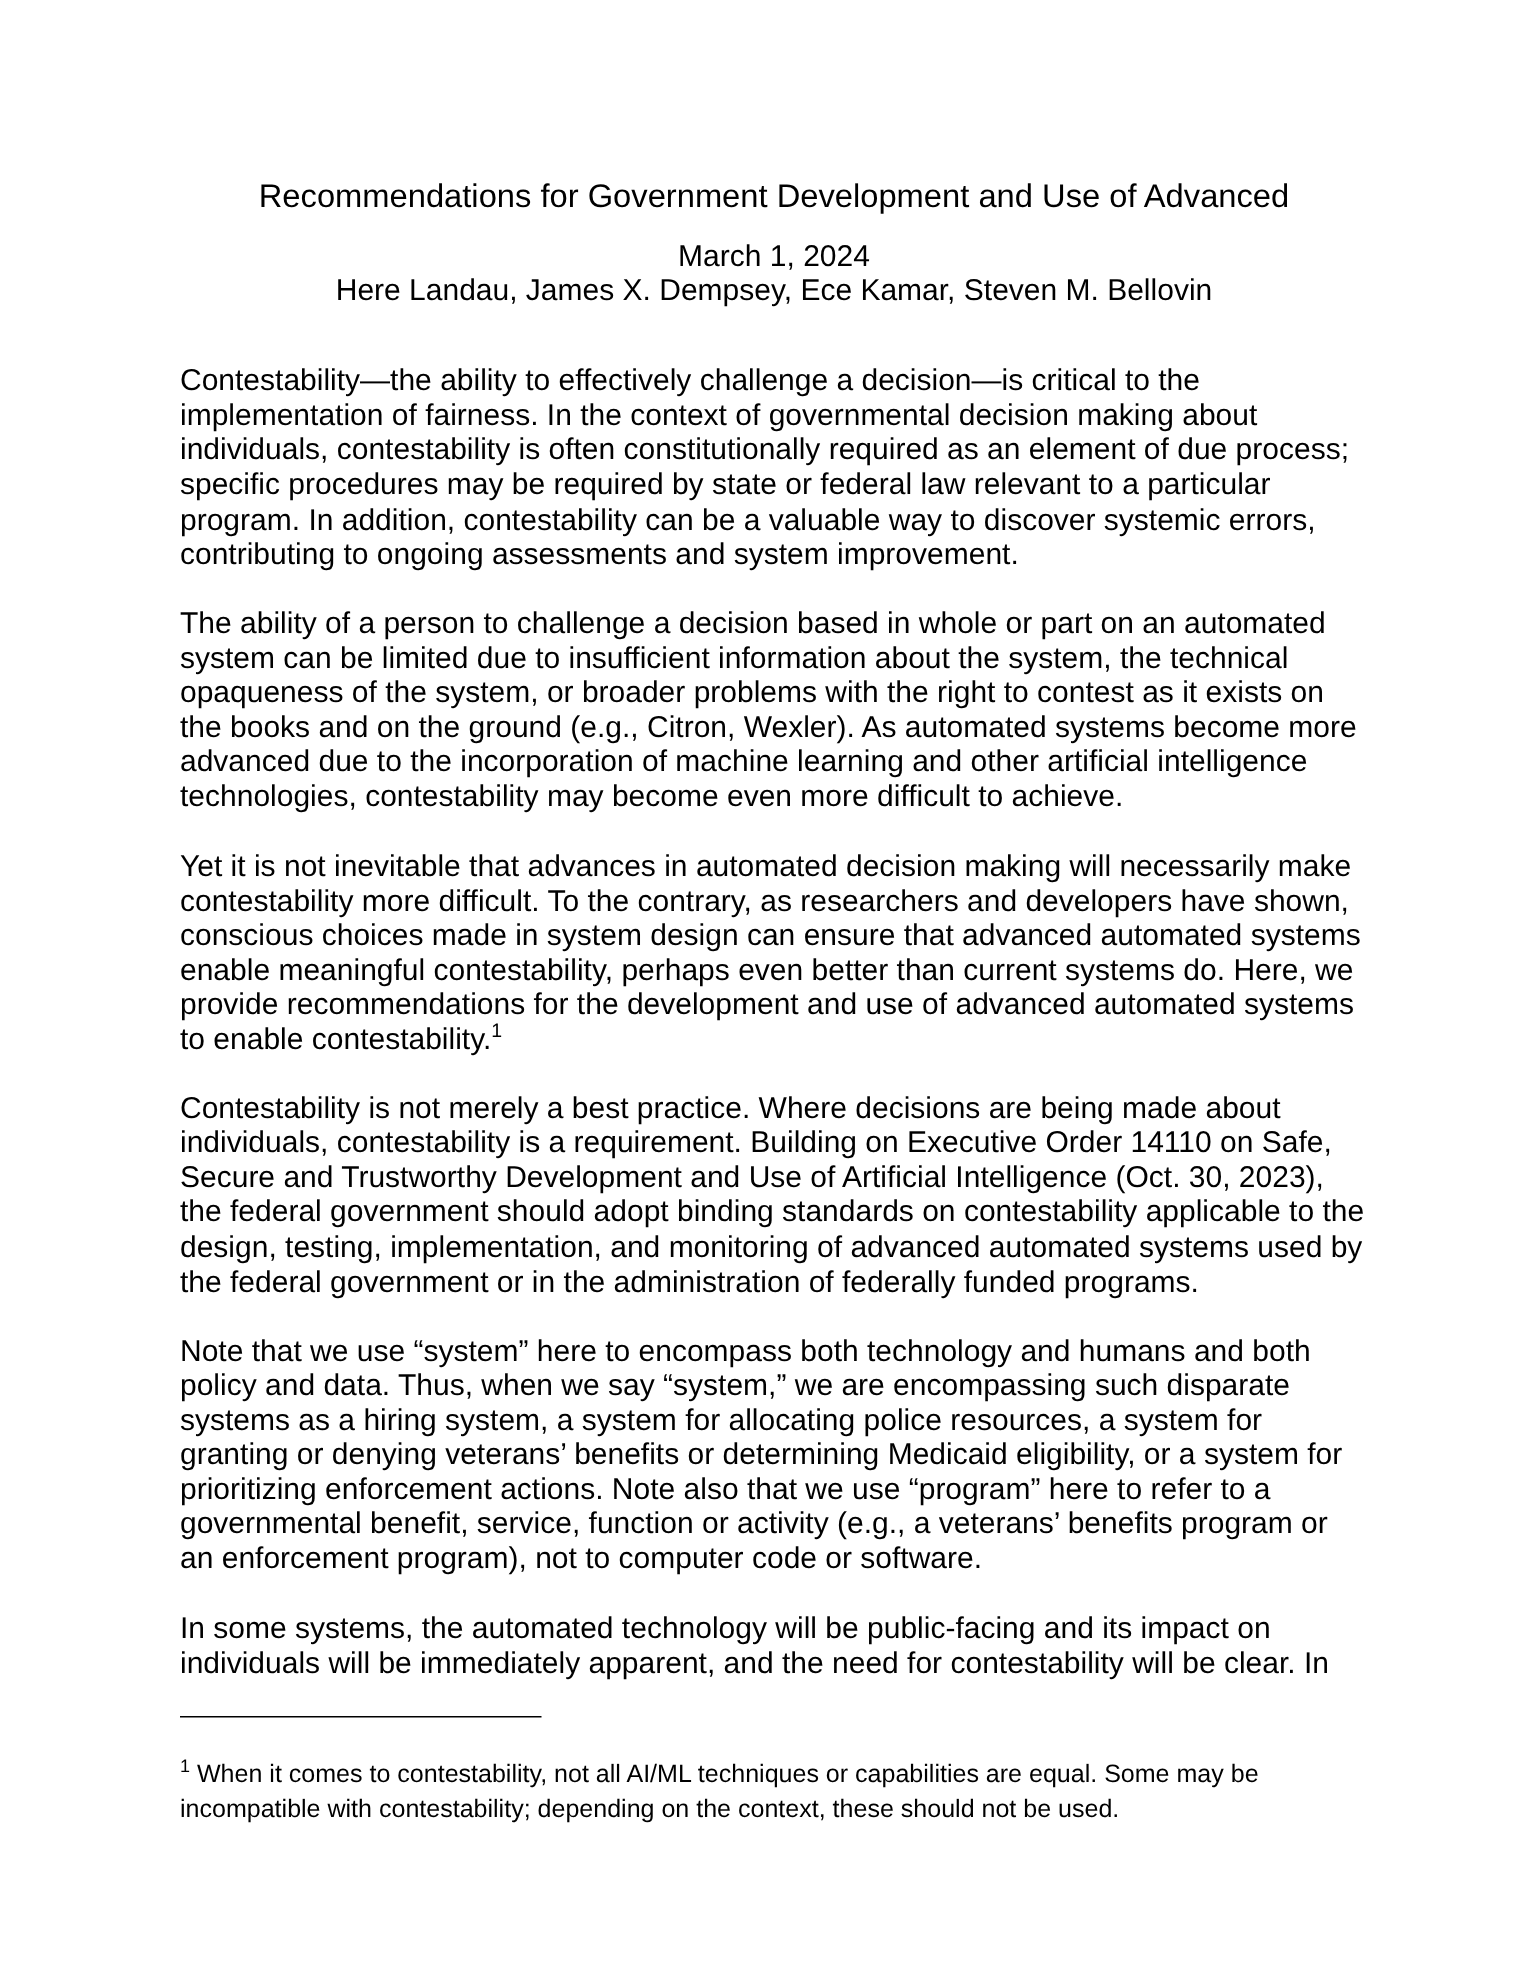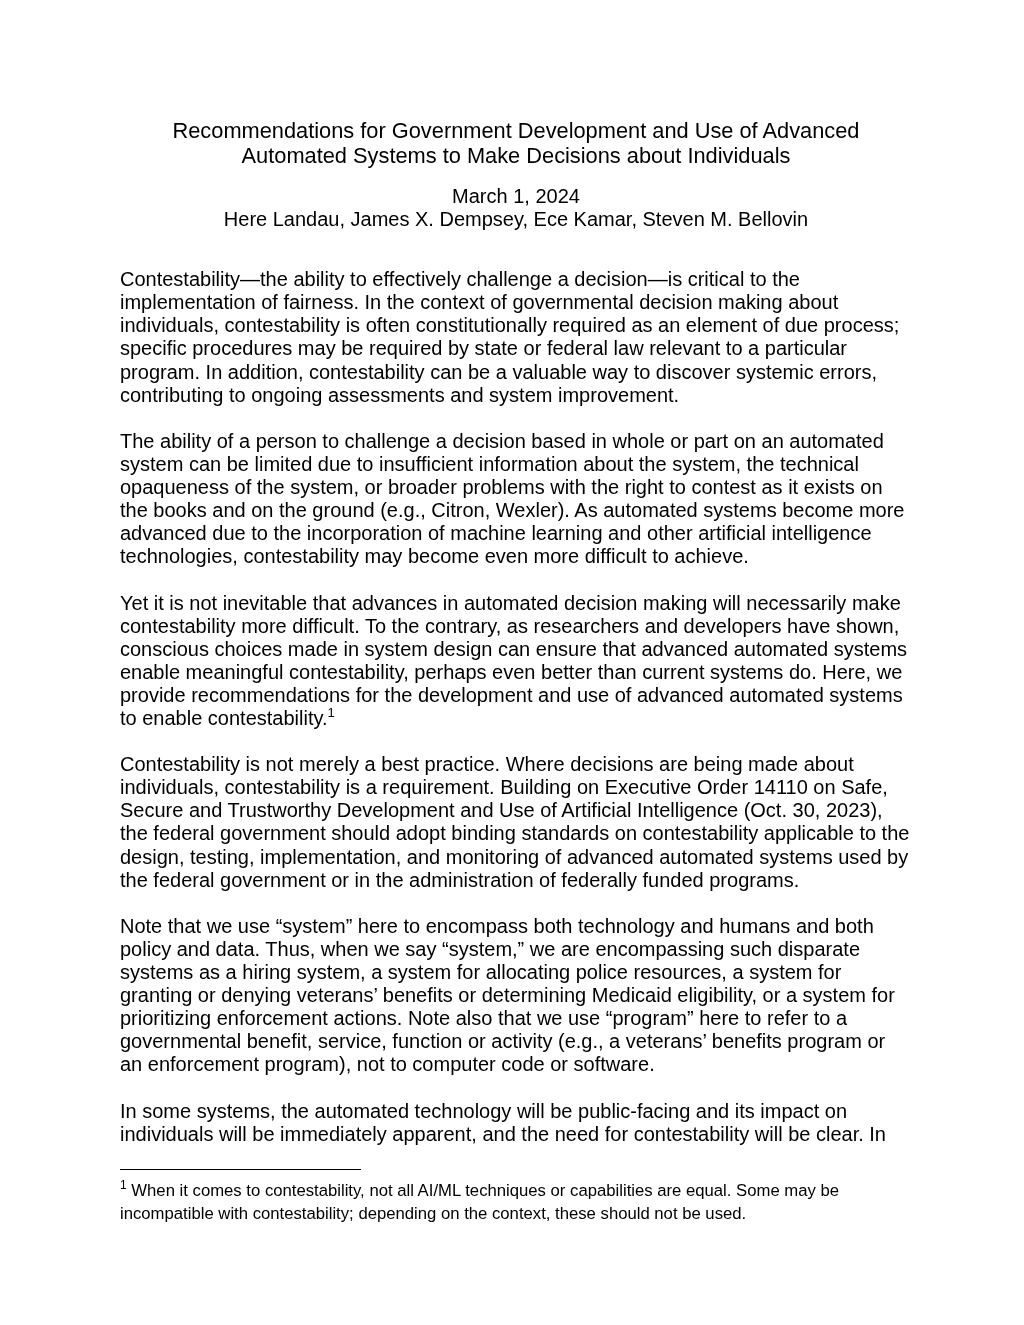--- a/index.html
+++ b/index.html
@@ -52,39 +52,38 @@
   }
   .footnote-block {
     margin-top: 13px;
   }
   .fn-rule {
     width: 241px;
     height: 0;
     border-top: 1.5px solid #000000;
   }
   .fn-text {
-    margin-top: 9px;
+    margin-top: 26px;
     font-size: 16.7px;
     line-height: 23px;
   }
   sup.fnmark {
     font-size: 12px;
     line-height: 0;
     vertical-align: super;
   }
 </style>
 </head>
 <body>
 
 <div class="page">
   <div class="content">
 
     <div class="title-block">
       <div class="title-line">Recommendations for Government Development and Use of Advanced</div>
-      <div class="title-line">Automated Systems to Make Decisions about Individuals</div>
       <div class="meta-line date-line">March 1, 2024</div>
       <div class="meta-line">Here Landau, James X. Dempsey, Ece Kamar, Steven M. Bellovin</div>
     </div>
 
     <div class="body-text">
       <p class="para"><span>Contestability—the ability to effectively challenge a decision—is critical to the implementation of fairness. In the context of governmental decision making about individuals, contestability is often constitutionally required as an element of due process; specific procedures may be required by state or federal law relevant to a particular program. In addition, contestability can be a valuable way to discover systemic errors, contributing to ongoing assessments and system improvement.</span></p>
       <p class="para"><span>The ability of a person to challenge a decision based in whole or part on an automated system can be limited due to insufficient information about the system, the technical opaqueness of the system, or broader problems with the right to contest as it exists on the books and on the ground (e.g., Citron, Wexler). As automated systems become more advanced due to the incorporation of machine learning and other artificial intelligence technologies, contestability may become even more difficult to achieve.</span></p>
       <p class="para"><span>Yet it is not inevitable that advances in automated decision making will necessarily make contestability more difficult. To the contrary, as researchers and developers have shown, conscious choices made in system design can ensure that advanced automated systems enable meaningful contestability, perhaps even better than current systems do. Here, we provide recommendations for the development and use of advanced automated systems to enable contestability.</span><sup class="fnref">1</sup></p>
       <p class="para"><span>Contestability is not merely a best practice. Where decisions are being made about individuals, contestability is a requirement. Building on Executive Order 14110 on Safe, Secure and Trustworthy Development and Use of Artificial Intelligence (Oct. 30, 2023), the federal government should adopt binding standards on contestability applicable to the design, testing, implementation, and monitoring of advanced automated systems used by the federal government or in the administration of federally funded programs.</span></p>
       <p class="para"><span>Note that we use “system” here to encompass both technology and humans and both policy and data. Thus, when we say “system,” we are encompassing such disparate systems as a hiring system, a system for allocating police resources, a system for granting or denying veterans’ benefits or determining Medicaid eligibility, or a system for prioritizing enforcement actions. Note also that we use “program” here to refer to a governmental benefit, service, function or activity (e.g., a veterans’ benefits program or an enforcement program), not to computer code or software.</span></p>

